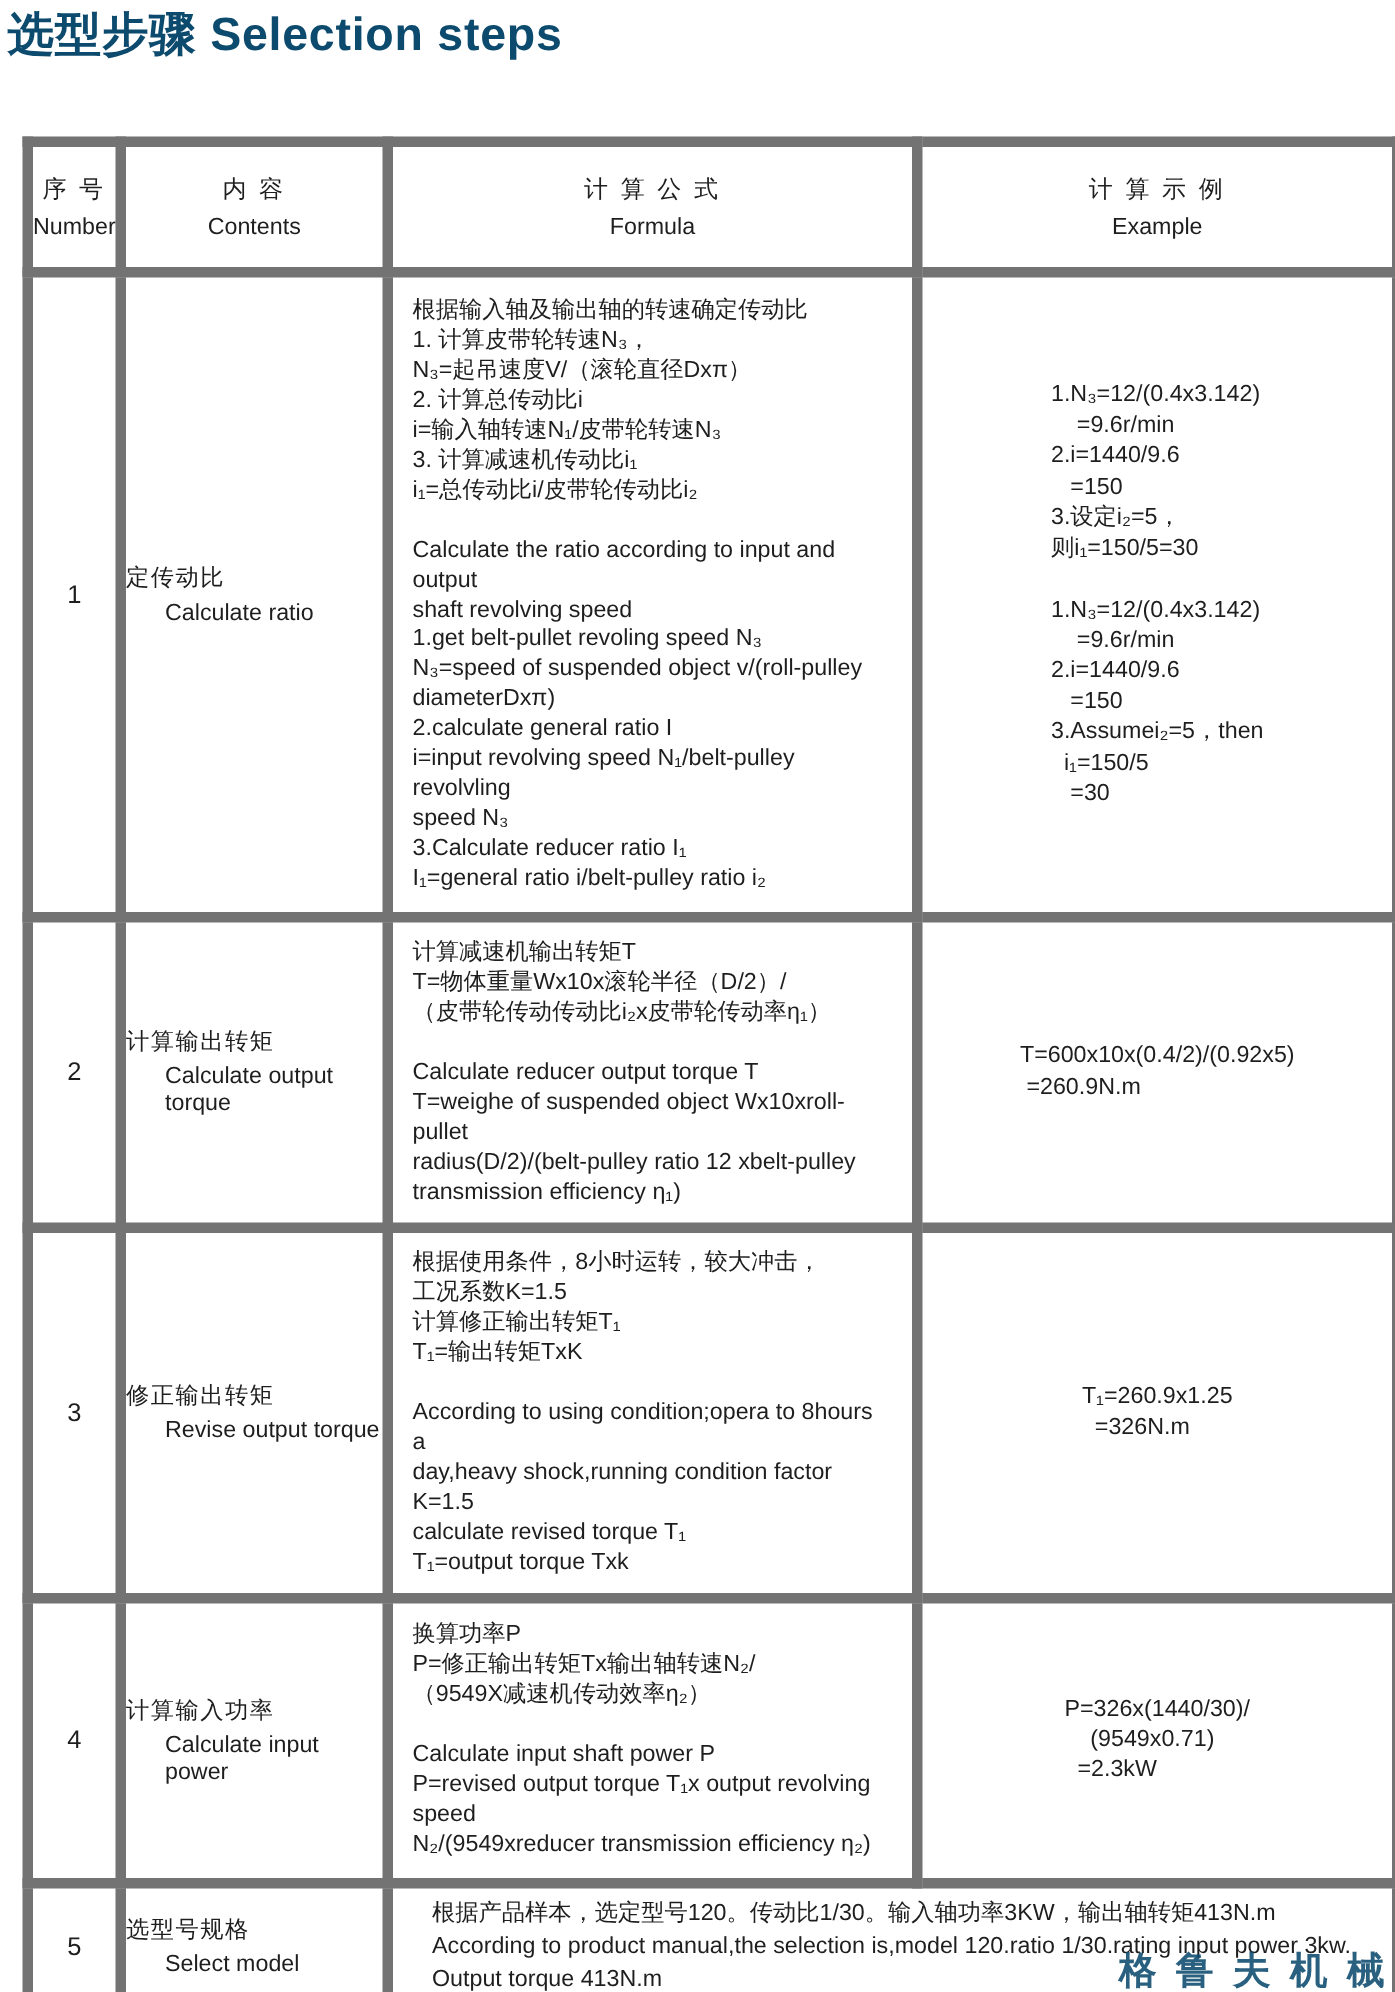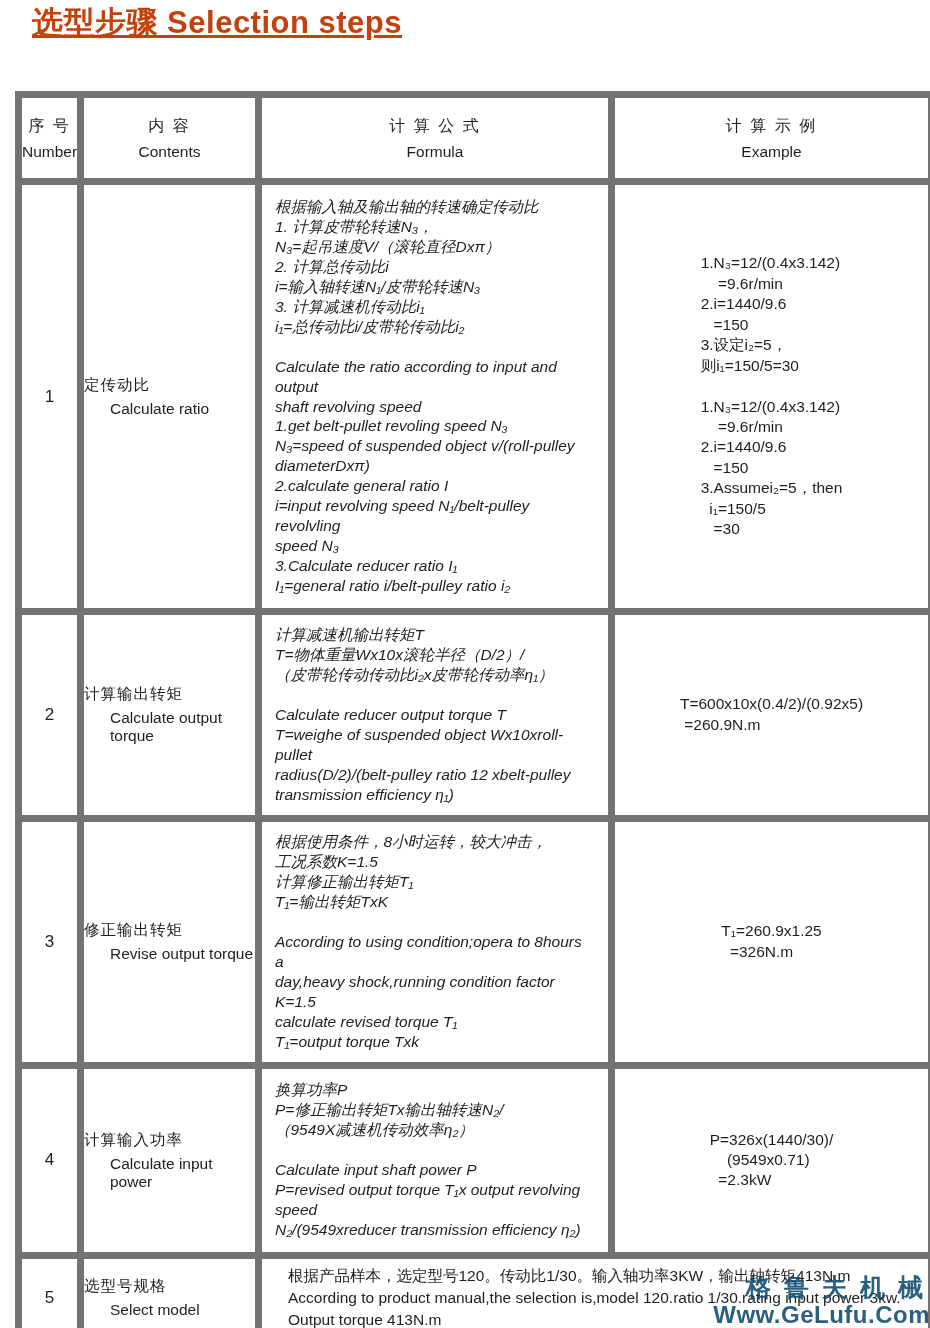--- a/index.html
+++ b/index.html
@@ -5,24 +5,23 @@
   html,body{margin:0;padding:0;}
   body{
     width:930px;height:1328px;
     background:#ffffff;
     position:relative;
     font-family:"Liberation Sans","DejaVu Sans",sans-serif;
     color:#1e1e1e;
     overflow:hidden;
   }
   .page-title{
-    position:absolute;left:32px;top:2px;
+    position:absolute;left:5px;top:2px;
     font-size:31px;font-weight:700;letter-spacing:.5px;
-    color:#c2410c;
-    text-decoration:underline;
+    color:#0c4a6e;
   }
   table.sel-table{
     position:absolute;left:15px;top:91px;
     width:913px;border-collapse:collapse;table-layout:fixed;
     background:#fff;
   }
   table.sel-table td{
     border:7px solid #737373;
     vertical-align:middle;
     padding:0;
@@ -45,21 +44,20 @@
   .head-en{display:block;font-size:15.5px;}
   td.cell-num{text-align:center;font-size:17px;}
   td.cell-content{}
   .content-zh{display:block;font-size:15.5px;letter-spacing:1px;margin-bottom:4px;}
   .content-en{display:block;font-size:15.5px;margin-left:26px;}
   td.cell-formula{text-align:left;}
   .formula-text{
     padding:10px 24px 10px 13px;
     font-size:15.5px;line-height:1.29;
     white-space:pre-wrap;
-    font-style:italic;
   }
   td.cell-example{text-align:center;}
   .example-text{
     display:inline-block;text-align:left;
     font-size:15.5px;line-height:1.32;
     white-space:pre-wrap;
   }
   td.cell-note{text-align:left;}
   .note-text{
     padding:6px 10px 6px 26px;
@@ -229,14 +227,13 @@
       <div class="note-text">根据产品样本，选定型号120。传动比1/30。输入轴功率3KW，输出轴转矩413N.m
 According to product manual,the selection is,model 120.ratio 1/30.rating input power 3kw.
 Output torque 413N.m</div>
     </td>
   </tr>
 </tbody>
   </table>
 
 <div class="watermark">
   <span class="wm-zh">格鲁夫机械</span>
-  <span class="wm-en">Www.GeLufu.Com</span>
 </div>
 
 </body></html>

